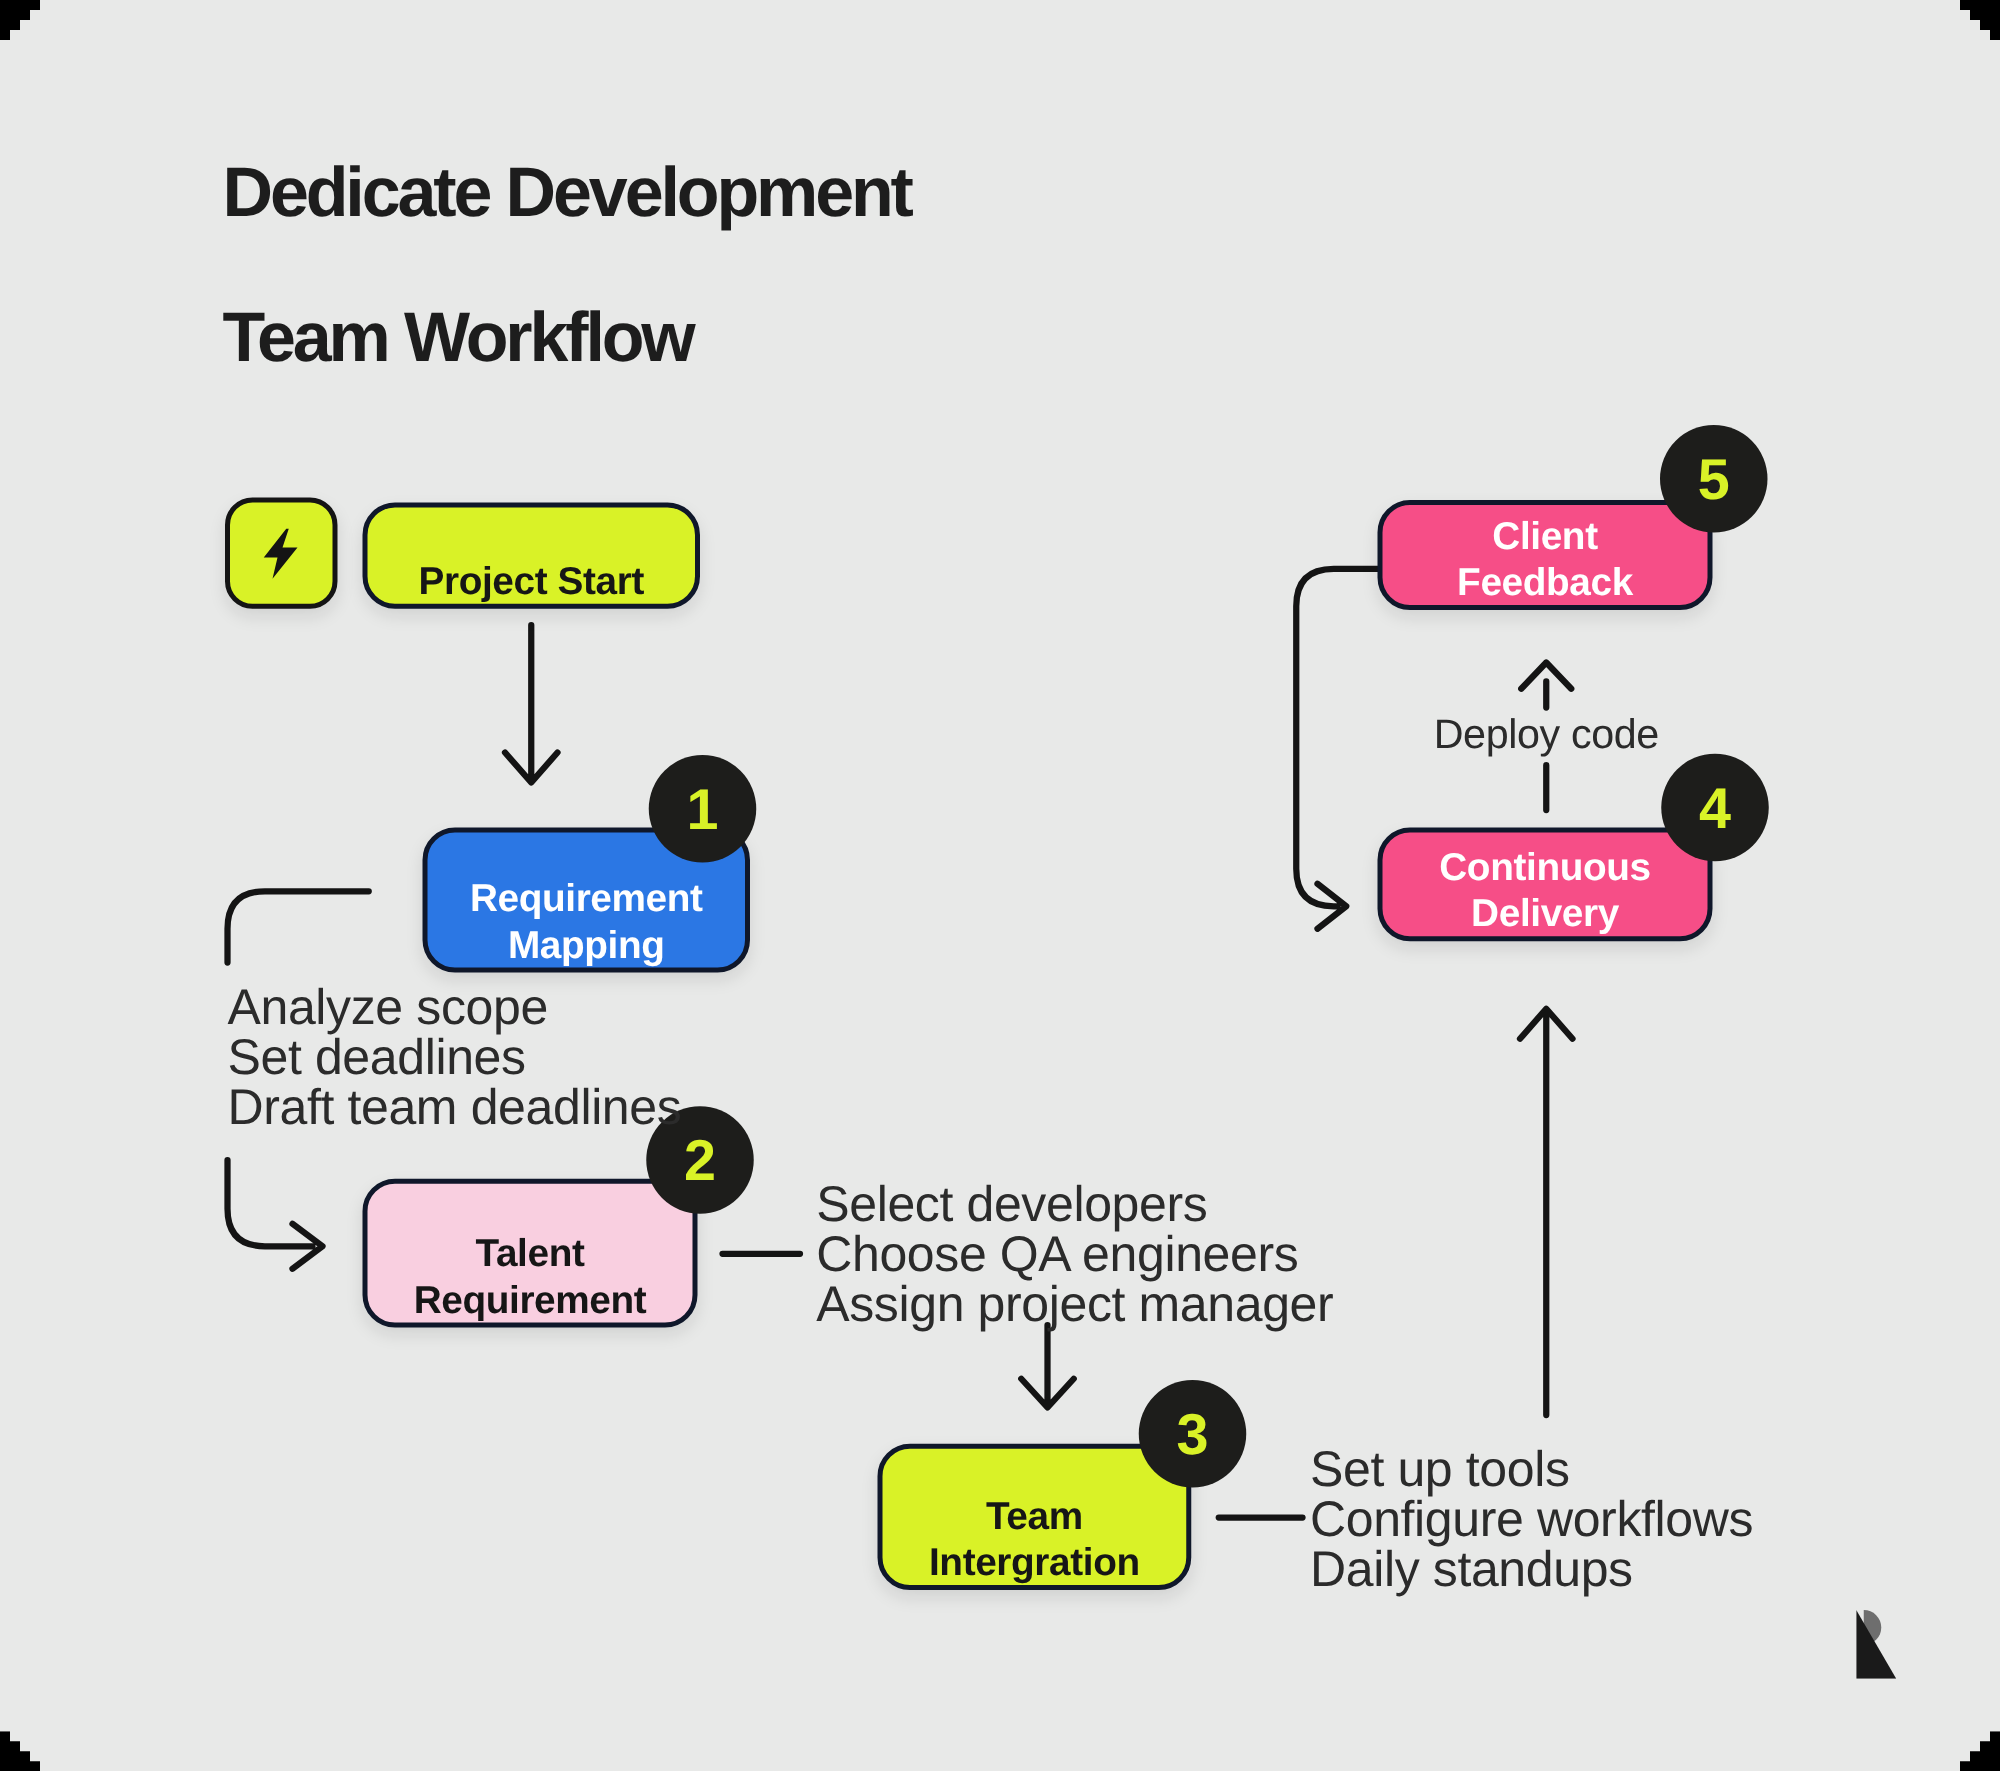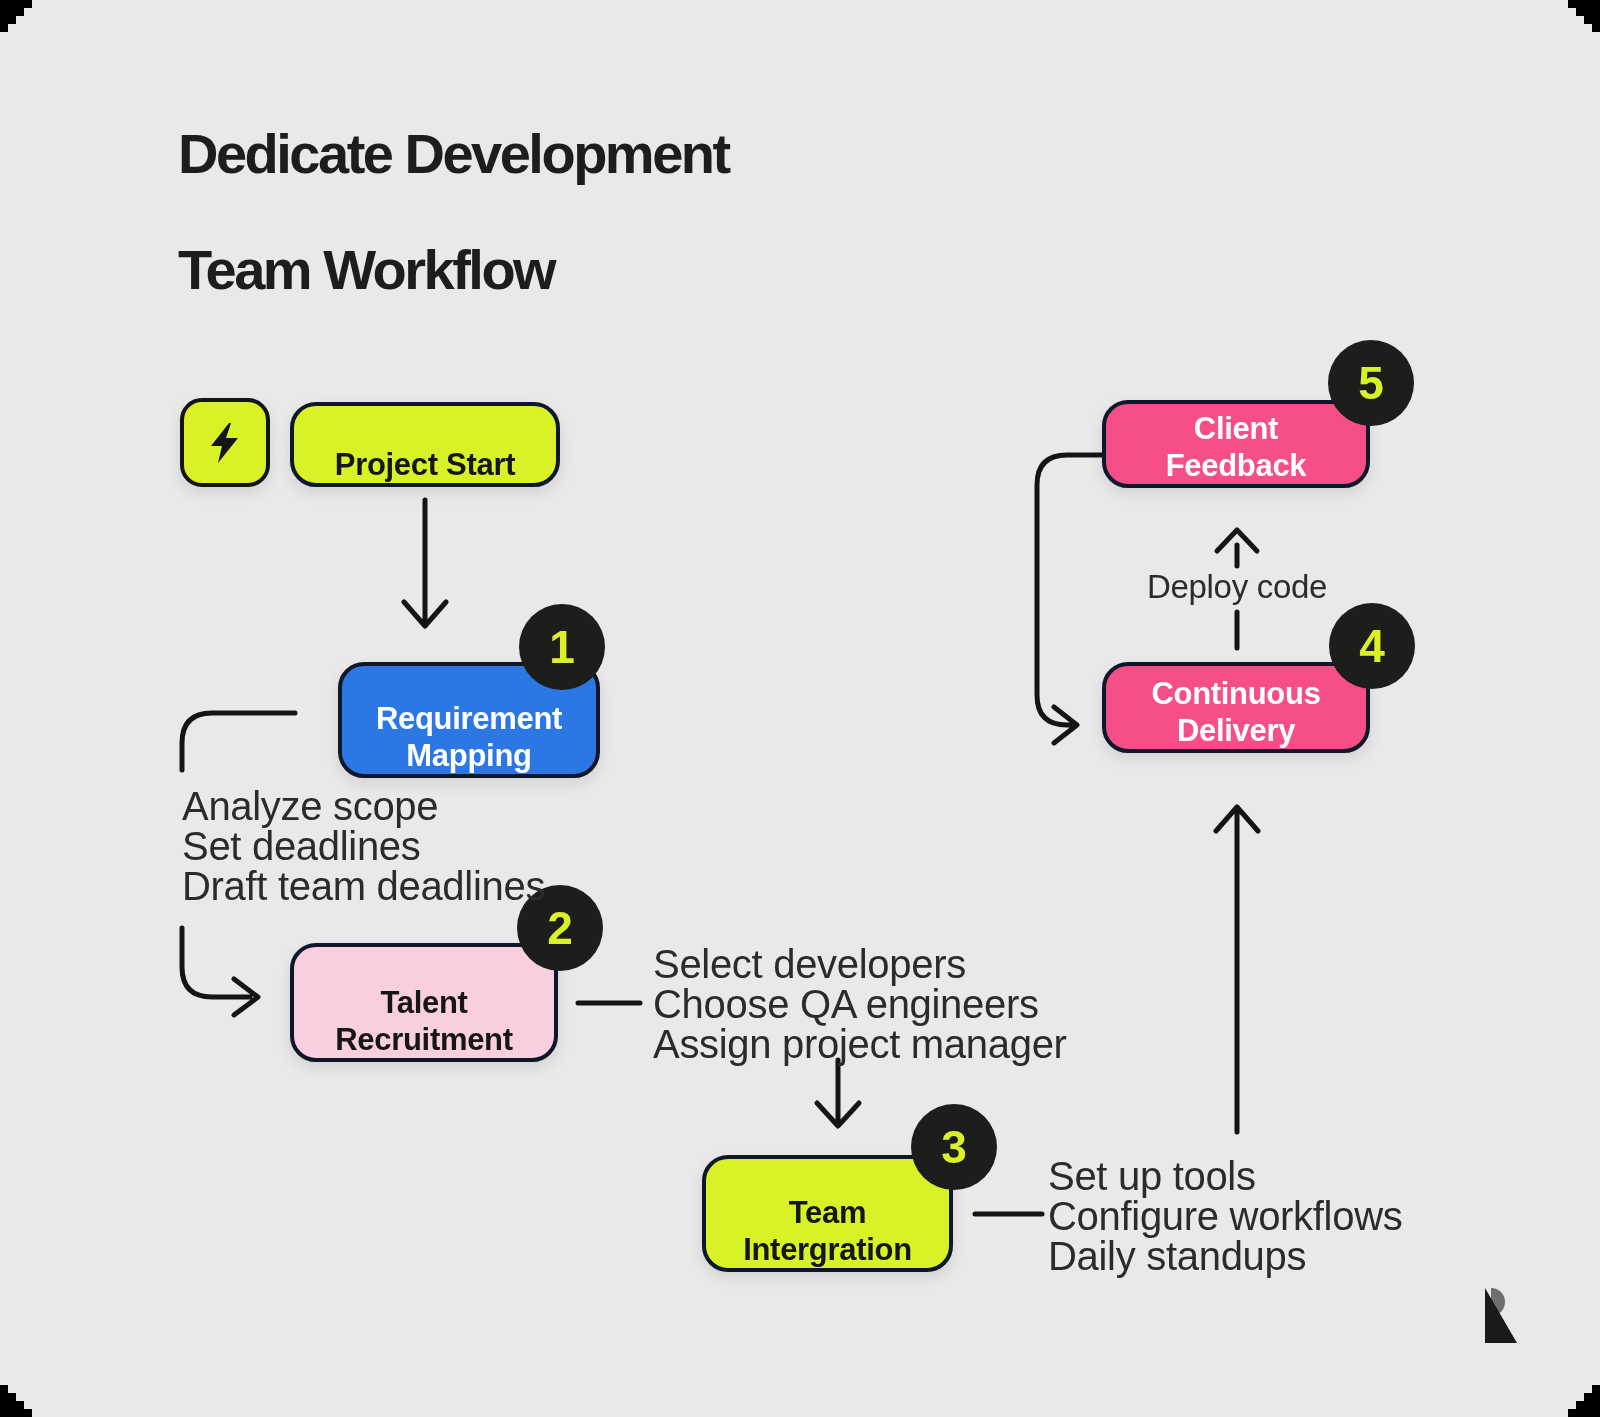--- a/index.html
+++ b/index.html
@@ -65,21 +65,21 @@
   </div>
 
   <div class="node light-text" style="left: 295px; top: 662px; width: 262px; height: 116px; background-color: rgb(43, 119, 228); margin-left: 43px;">
     <span>Requirement Mapping</span>
   </div>
   <div class="badge" style="left: 519px; top: 604px; color: rgb(217, 242, 39); background-color: rgb(29, 29, 27);">
     <span>1</span>
   </div>
 
   <div class="node dark-text" style="left: 290px; top: 943px; width: 268px; height: 119px; background-color: rgb(249, 207, 224);">
-    <span>Talent Recruitment</span>
+    <span>Talent Requirement</span>
   </div>
   <div class="badge" style="left: 517px; top: 885px; color: rgb(217, 242, 39); background-color: rgb(29, 29, 27);">
     <span>2</span>
   </div>
 
   <div class="node dark-text" style="left: 702px; top: 1155px; width: 251px; height: 117px; background-color: rgb(217, 242, 39);">
     <span>Team Intergration</span>
   </div>
   <div class="badge" style="left: 911px; top: 1104px; color: rgb(217, 242, 39); background-color: rgb(29, 29, 27);">
     <span>3</span>

